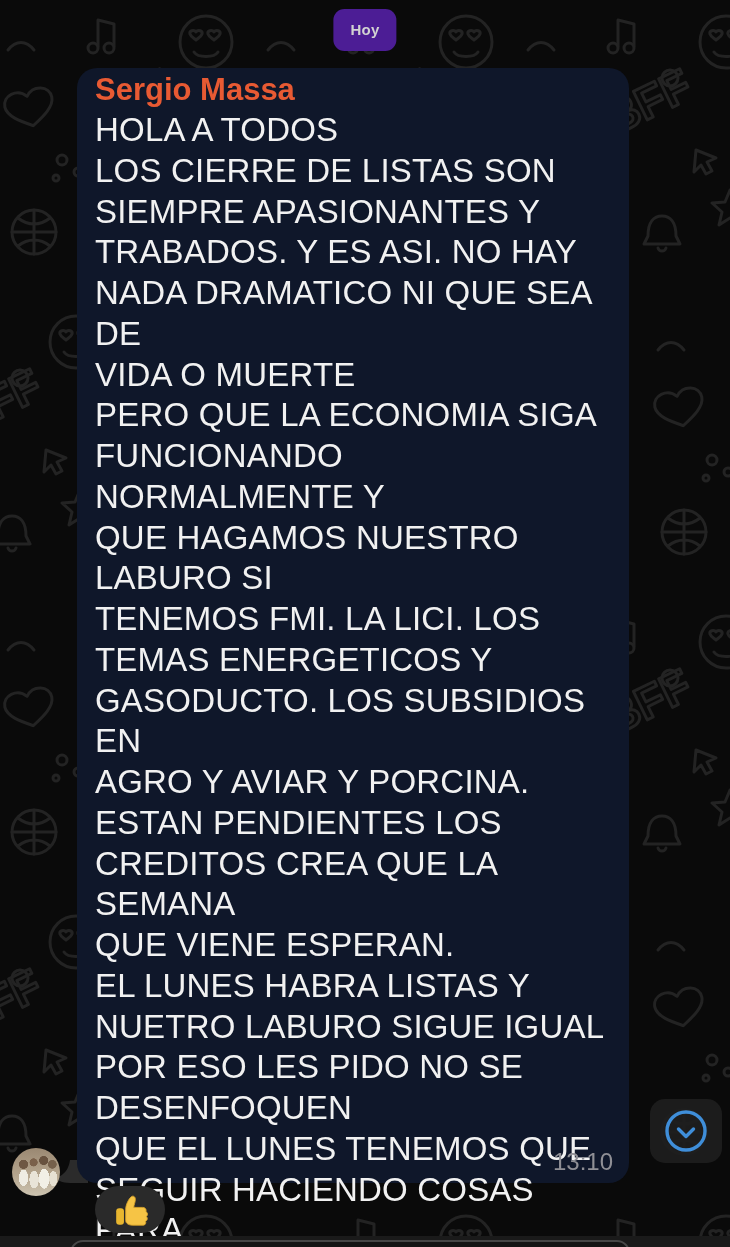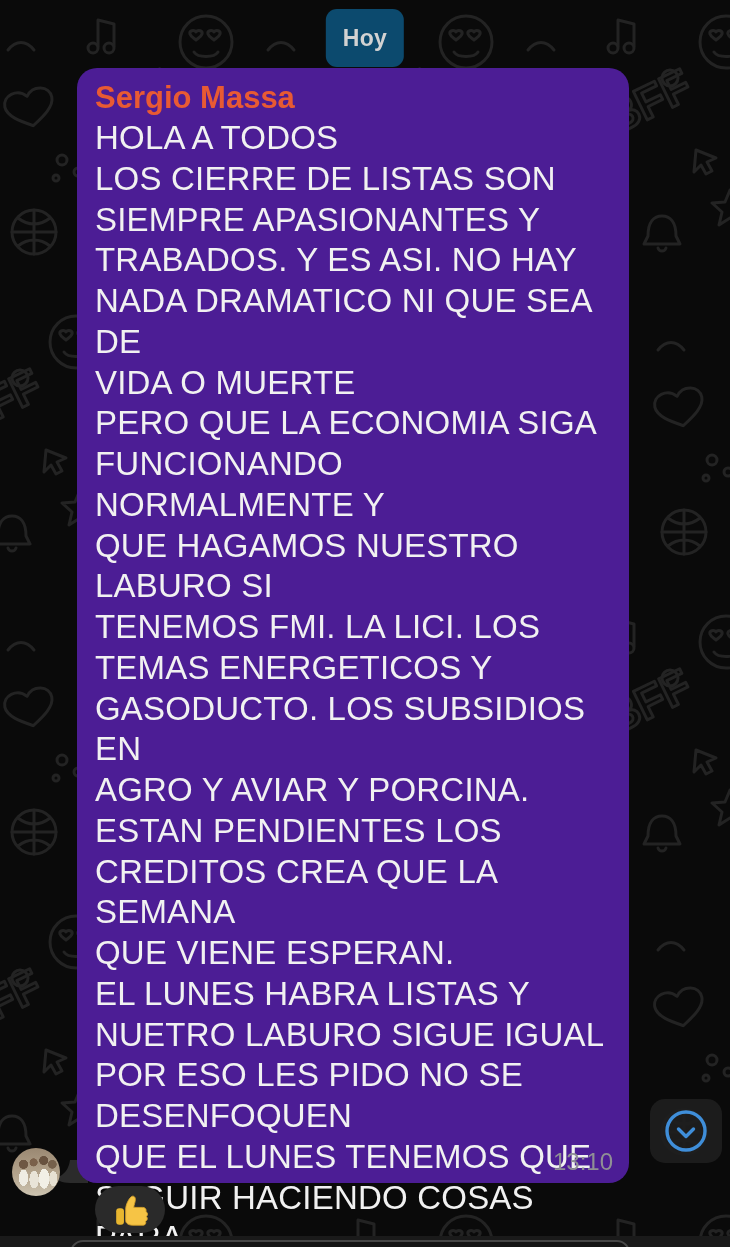--- a/index.html
+++ b/index.html
@@ -6,29 +6,29 @@
   .screen{
     position:relative;width:730px;height:1247px;overflow:hidden;
     background:#0a0a0a;
     font-family:"Liberation Sans","DejaVu Sans",sans-serif;
     -webkit-font-smoothing:antialiased;
   }
   .wallpaper{position:absolute;inset:0;z-index:0;}
   
   .date-pill{
     position:absolute;top:9px;left:50%;transform:translateX(-50%);
-    background:#0c4a6e;color:#d2d2d2;border-radius:11px;
-    padding:16px 17px;font-size:23px;font-weight:700;line-height:26px;
+    background:#4c1d95;color:#d2d2d2;border-radius:11px;
+    padding:8px 17px;font-size:15px;font-weight:700;line-height:26px;
     z-index:3;letter-spacing:.3px;
   }
   
   .bubble{
     position:absolute;left:77px;top:68px;width:552px;height:1115px;
-    background:#4c1d95;border-radius:20px;z-index:2;
-    box-sizing:border-box;padding:10px 18px 12px 18px;
+    background:#0f172a;border-radius:20px;z-index:2;
+    box-sizing:border-box;padding:2px 18px 12px 18px;
   }
   .sender{
     font-size:31px;font-weight:700;color:#e85a33;line-height:40px;
     white-space:nowrap;
   }
   .msg-text{
     font-size:33px;line-height:40.75px;color:#f1f1f1;
     white-space:pre-line;letter-spacing:.2px;
   }
   .timestamp{

